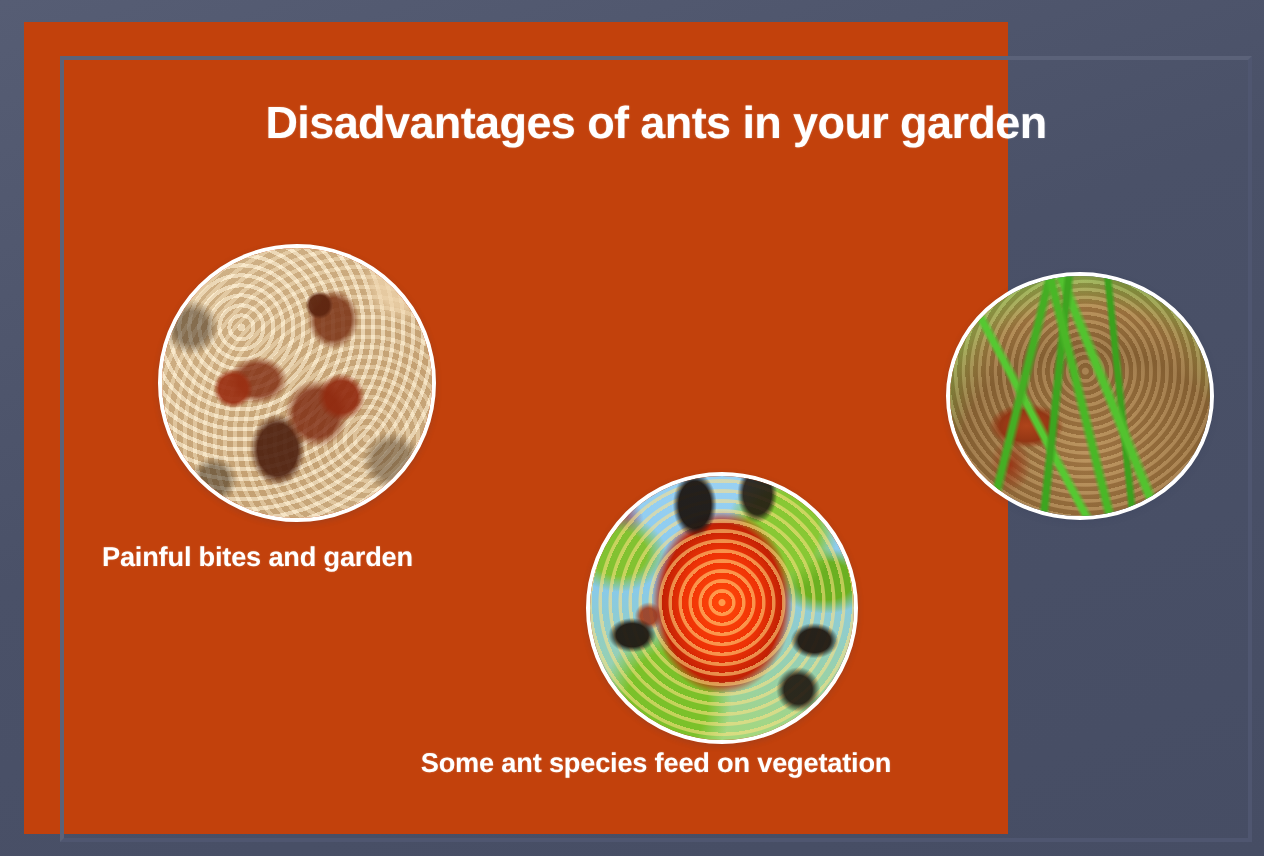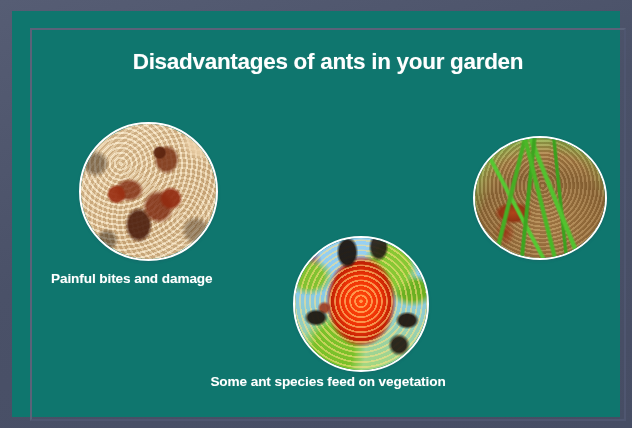--- a/index.html
+++ b/index.html
@@ -27,22 +27,22 @@
     position: absolute;
     left: 0; top: 0;
     width: 632px; height: 428px;
     background: linear-gradient(160deg, #565d74 0%, #4a5168 45%, #464d64 100%);
   }
 
   
   #card {
     position: absolute;
     left: 12px; top: 11px;
-    width: 608px; height: 406px;
-    background: #0f766e;
+    width: 492px; height: 406px;
+    background: #c2410c;
   }
 
   
   #frame-inner-line {
     position: absolute;
     left: 18px; top: 17px;
     width: 596px; height: 393px;
     border: 2px solid #4f5670;
     border-top-color: #5b6279;
     border-left-color: #5b6279;
@@ -186,21 +186,21 @@
 
   <div id="card">
 
     <div id="frame-inner-line"></div>
 
     <div id="title">Disadvantages of ants in your garden</div>
 
     <div id="circle-bites" class="photo-circle">
       <div class="photo-inner img-ants-food"></div>
     </div>
-    <div id="caption-bites" class="caption">Painful bites and damage</div>
+    <div id="caption-bites" class="caption">Painful bites and garden</div>
 
     <div id="circle-vegetation" class="photo-circle">
       <div class="photo-inner img-ants-berry"></div>
     </div>
     <div id="caption-vegetation" class="caption">Some ant species feed on vegetation</div>
 
     <div id="circle-lawn" class="photo-circle">
       <div class="photo-inner img-anthill"></div>
     </div>
 

